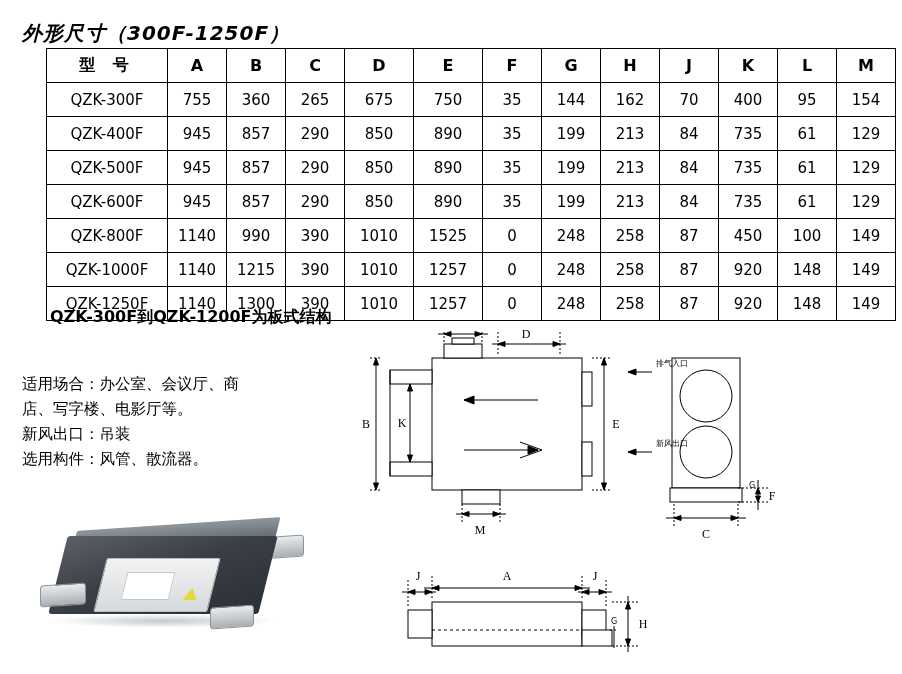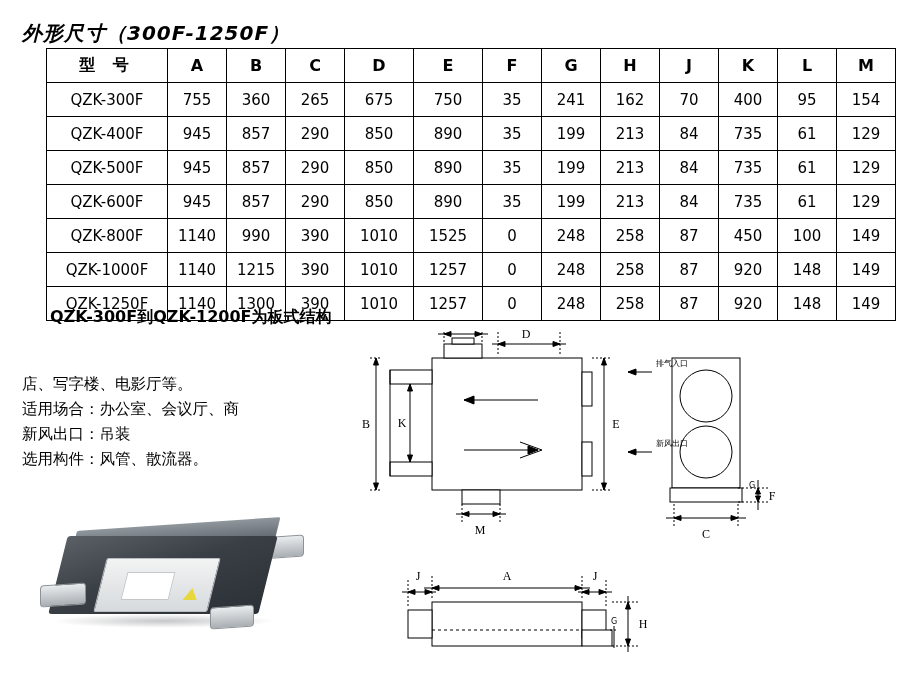--- a/index.html
+++ b/index.html
@@ -143,21 +143,21 @@
     </tr>
 
     <tr>
       <td class="model">QZK-300F</td>
       <td class="num">755</td>
       <td class="num">360</td>
       <td class="num">265</td>
       <td class="w60">675</td>
       <td class="w60">750</td>
       <td class="num">35</td>
-      <td class="num">241</td>
+      <td class="num">144</td>
       <td class="num">162</td>
       <td class="num">70</td>
       <td class="num">400</td>
       <td class="num">95</td>
       <td class="num">154</td>
     </tr>
     <tr>
       <td class="model">QZK-400F</td>
       <td class="num">945</td>
       <td class="num">857</td>
@@ -246,22 +246,22 @@
       <td class="num">920</td>
       <td class="num">148</td>
       <td class="num">149</td>
     </tr>
   </tbody>
 </table>
 
 <div id="subtitle">QZK-300F到QZK-1200F为板式结构</div>
 
 <div id="notes">
+  <div class="note-line">适用场合：办公室、会议厅、商</div>
   <div class="note-line">店、写字楼、电影厅等。</div>
-  <div class="note-line">适用场合：办公室、会议厅、商</div>
   <div class="note-line">新风出口：吊装</div>
   <div class="note-line">选用构件：风管、散流器。</div>
 </div>
 
 <div id="photo">
   <div class="ph-shadow"></div>
   <div class="ph-duct-r"></div>
   <div class="ph-top"></div>
   <div class="ph-body"></div>
   <div class="ph-duct-l"></div>

